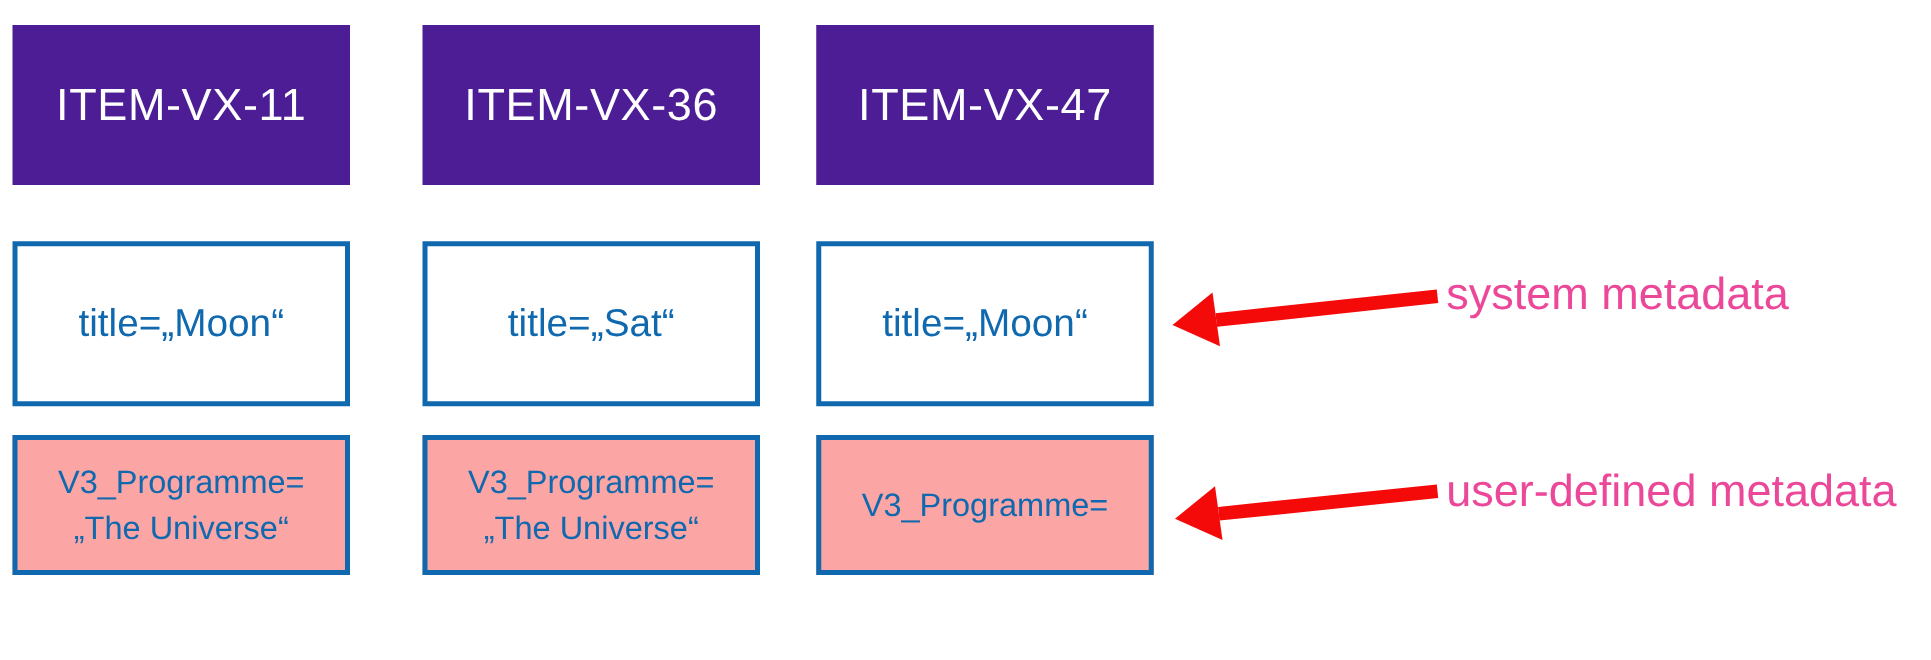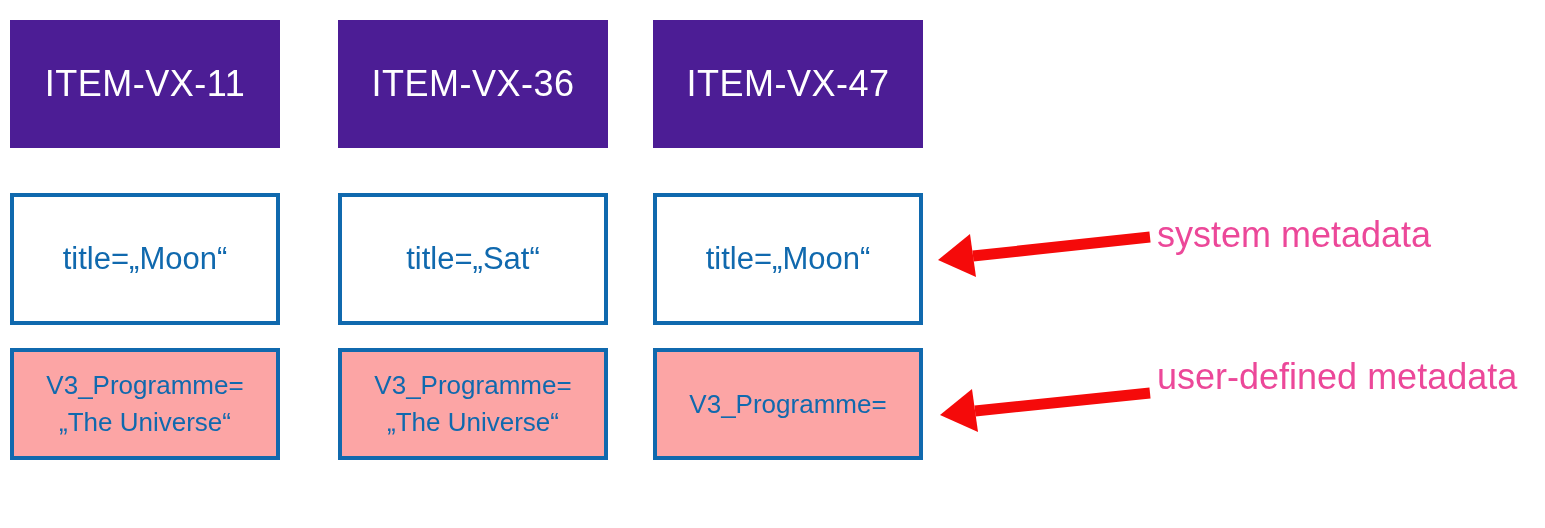--- a/index.html
+++ b/index.html
@@ -54,21 +54,21 @@
     flex-direction: column;
   }
   .annotation-label {
     position: absolute;
     left: 1157px;
     color: #ec4899;
     font-size: 36px;
     white-space: nowrap;
   }
   .label-system { top: 214px; }
-  .label-user   { top: 356px; }
+  .label-user   { top: 372px; }
   .arrow-layer {
     position: absolute;
     left: 0;
     top: 0;
     width: 1545px;
     height: 528px;
     pointer-events: none;
   }
 </style>
 </head>

